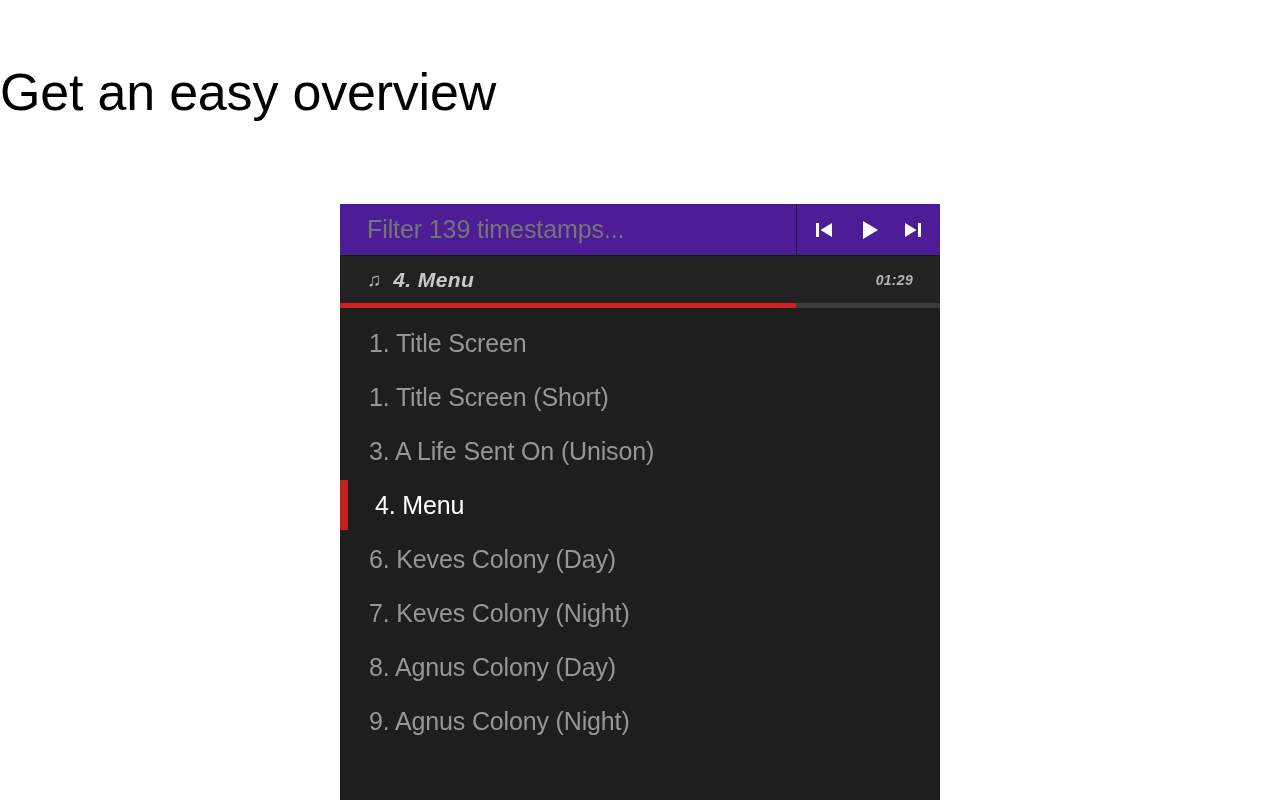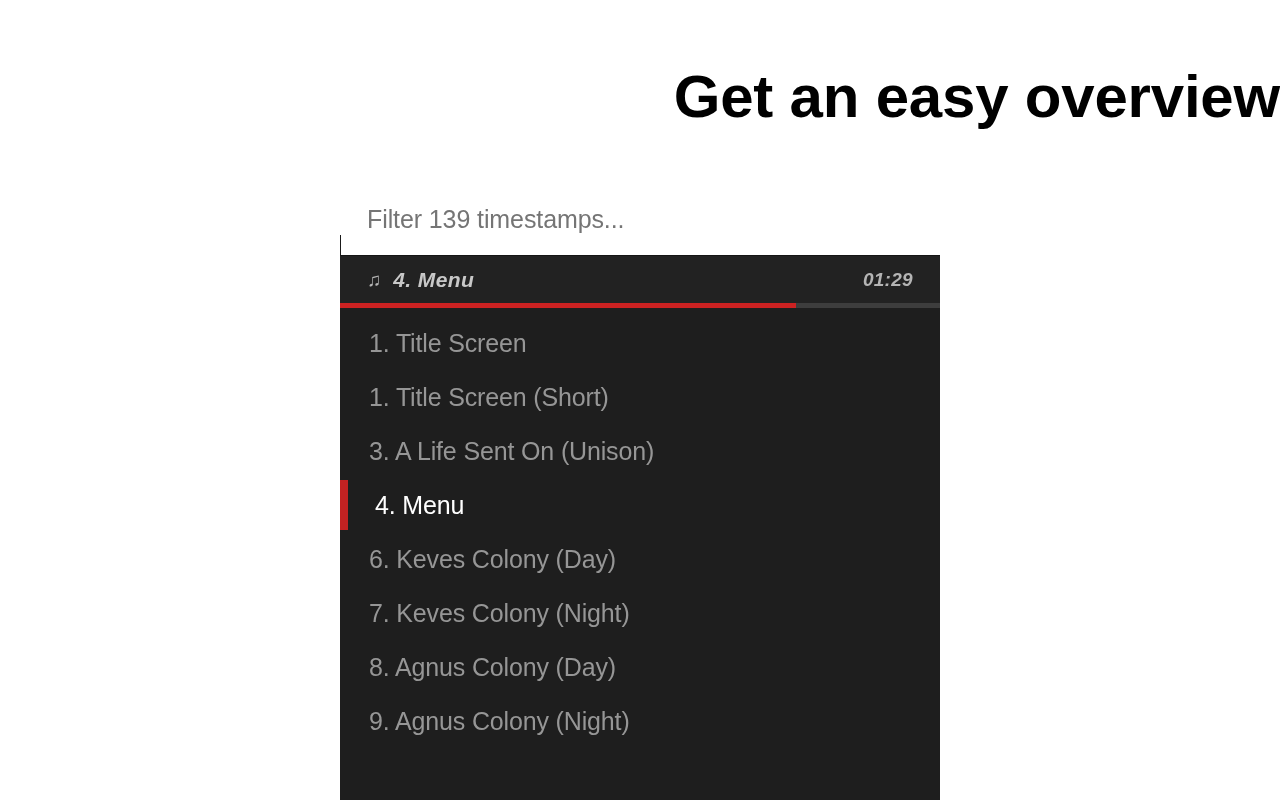--- a/index.html
+++ b/index.html
@@ -14,23 +14,23 @@
     overflow: hidden;
     position: relative;
   }
 
   
   #slide-title {
     position: absolute;
     left: 0;
     top: 64px;
     width: 1280px;
-    text-align: right;
-    font-size: 60px;
-    font-weight: 700;
+    text-align: left;
+    font-size: 52px;
+    font-weight: 400;
     line-height: 1.1;
     color: #000000;
     letter-spacing: -0.2px;
   }
 
   
   #player-panel {
     position: absolute;
     left: 340px;
     top: 204px;
@@ -38,23 +38,22 @@
     height: 596px;
     background: #1e1e1e;
     overflow: hidden;
   }
 
   
   .searchbar-row {
     display: flex;
     align-items: stretch;
     height: 51px;
-    background: #ffffff;
+    background: #4c1d95;
     border-bottom: 1px solid #151515;
-    flex-direction: column;
   }
   .search-input {
     flex: 1 1 auto;
     display: flex;
     align-items: center;
     padding-left: 27px;
     font-size: 25px;
     color: #8e8e8e;
     background: transparent;
     border: none;
@@ -100,21 +99,21 @@
     font-size: 21px;
     font-style: italic;
     font-weight: bold;
     color: #c8c8c8;
     letter-spacing: 0.4px;
     flex: 1 1 auto;
     white-space: nowrap;
     overflow: hidden;
   }
   .np-time {
-    font-size: 19px;
+    font-size: 14px;
     font-style: italic;
     font-weight: bold;
     color: #b4b4b4;
     letter-spacing: 0.3px;
   }
 
   
   .progress-track {
     position: relative;
     height: 5px;

